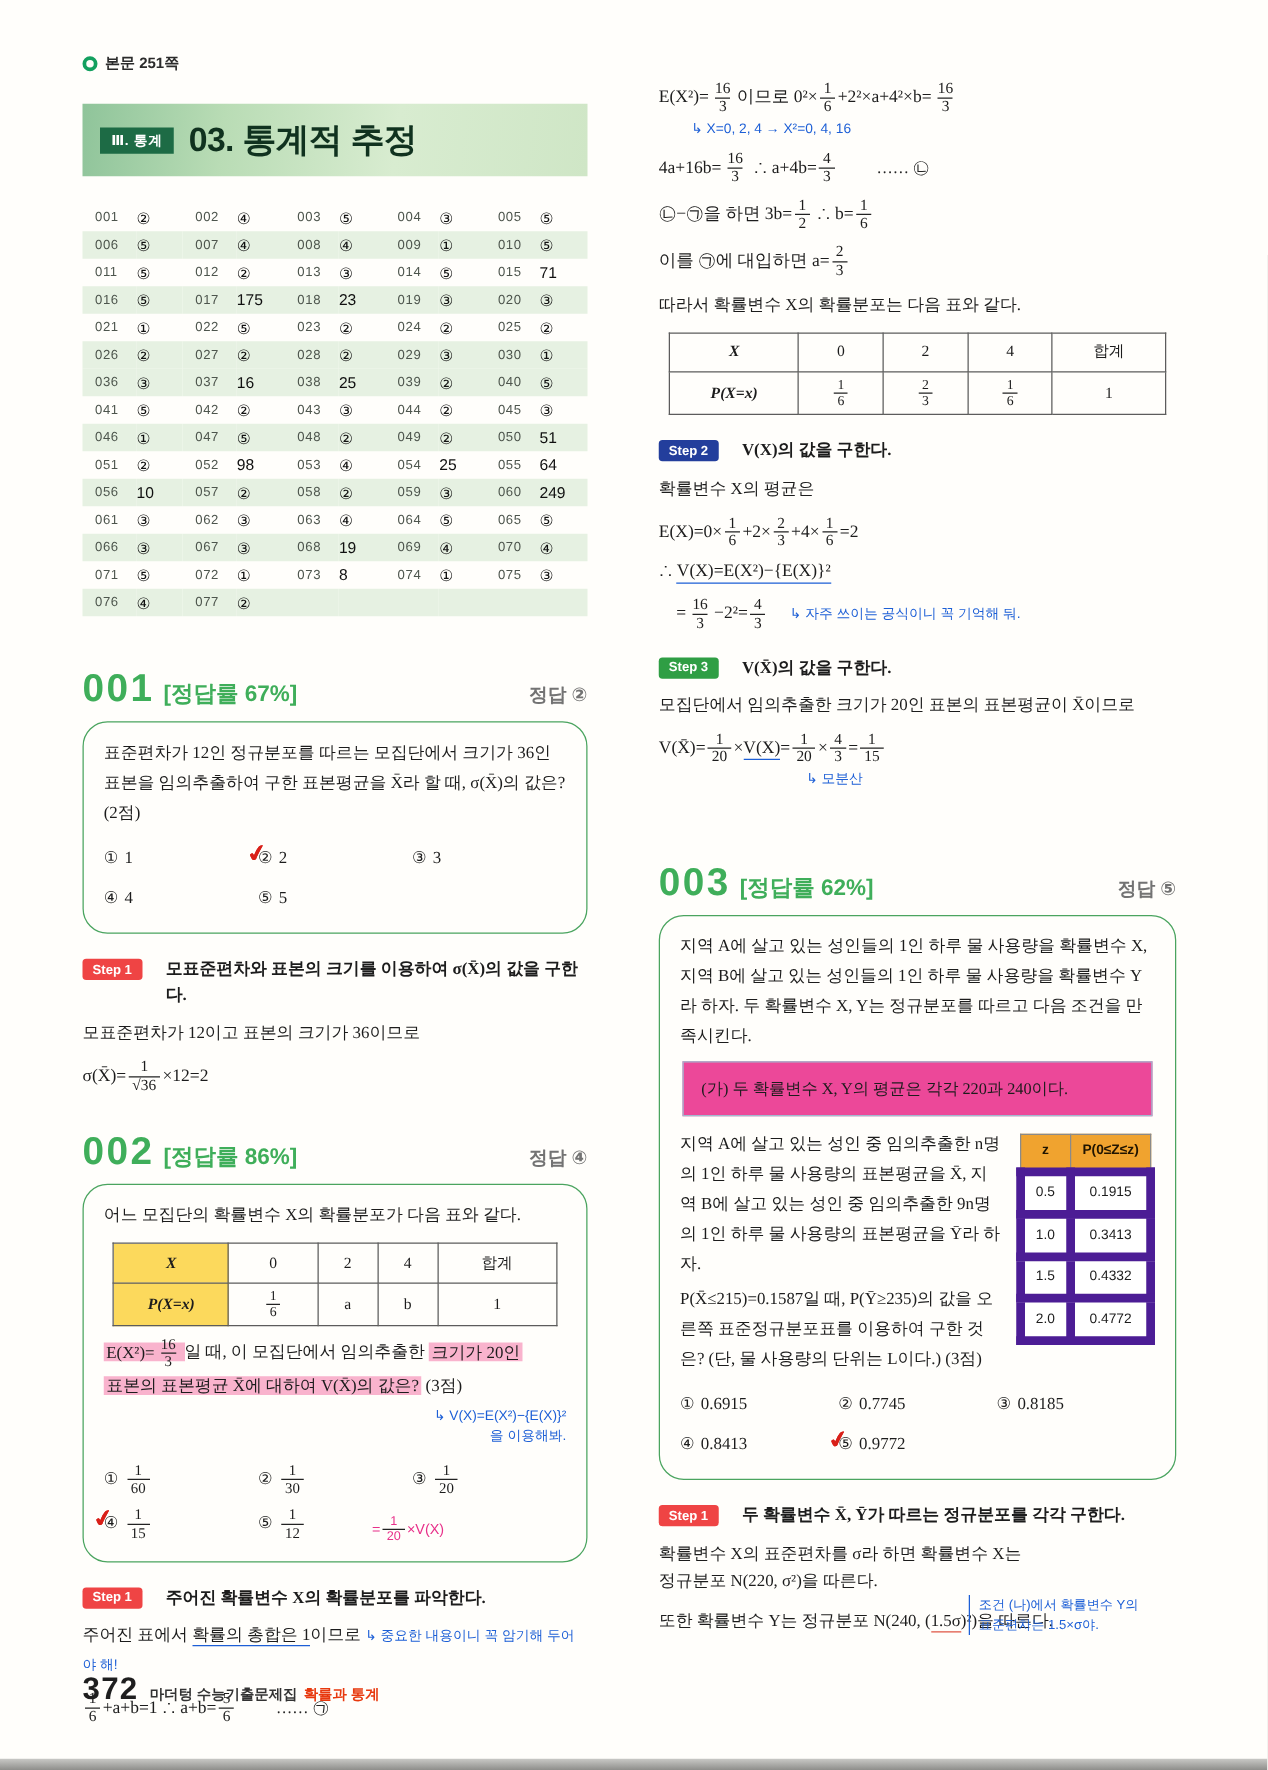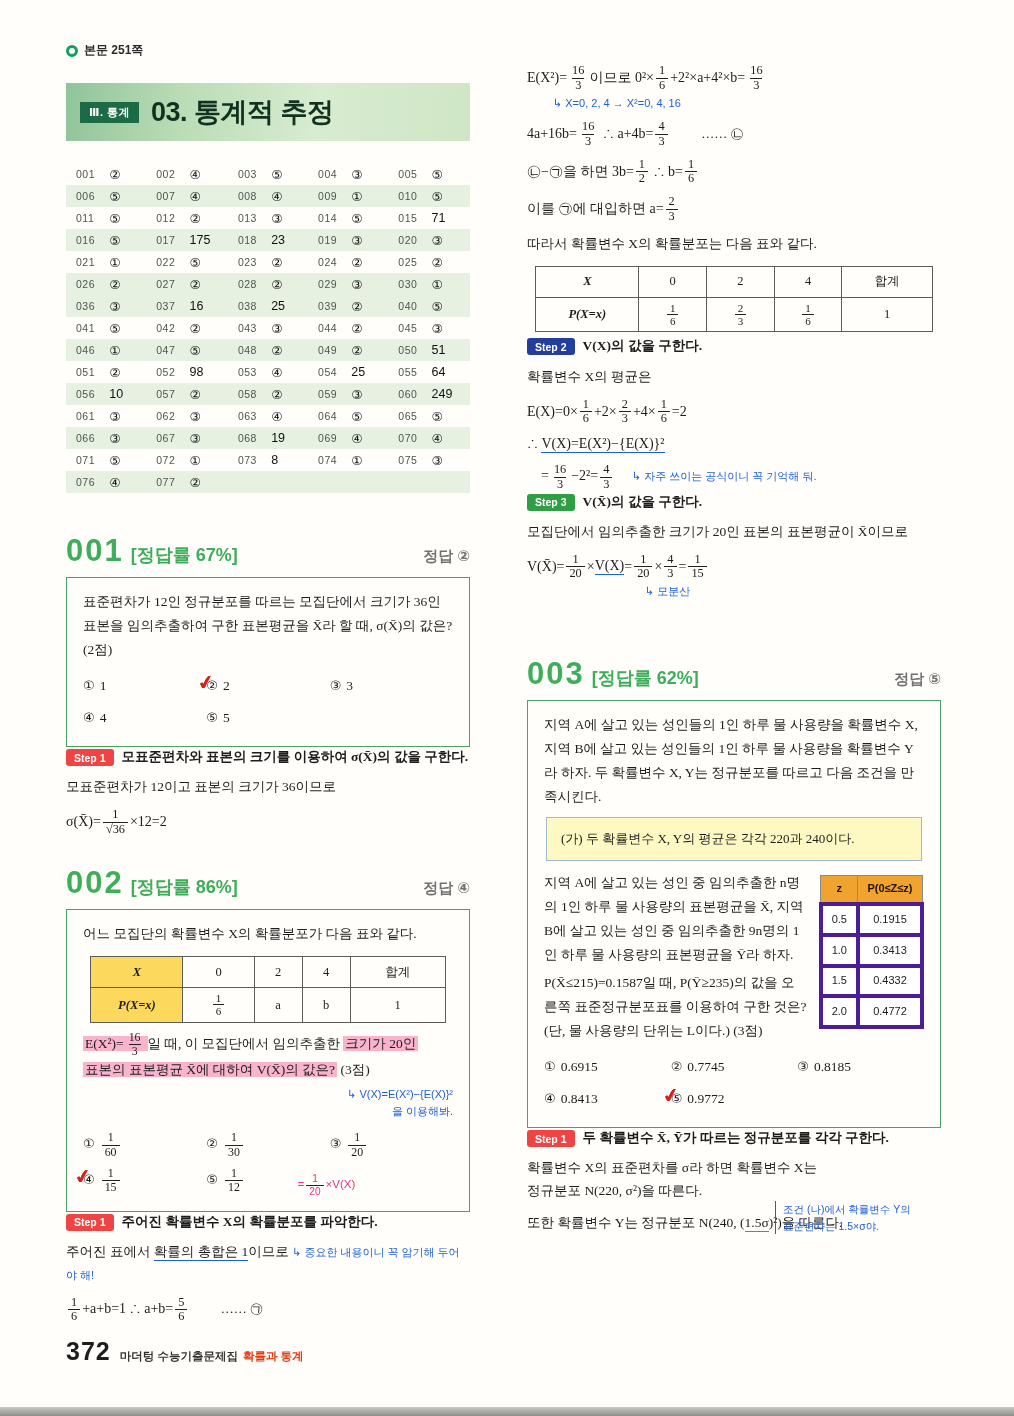--- a/index.html
+++ b/index.html
@@ -29,33 +29,33 @@
   .answer-grid tr.shade{background:#e6f1e2;}
 
   
   .prob-head{margin-top:42px; display:flex; align-items:baseline;}
   .prob-head.mt-big{margin-top:58px;}
   .prob-no{font-family:"Liberation Sans","DejaVu Sans",sans-serif; font-size:31px; font-weight:800; color:#3fae5a; letter-spacing:2px; line-height:1;}
   .prob-rate{font-family:"Liberation Sans","DejaVu Sans",sans-serif; font-size:18px; font-weight:bold; color:#3fae5a; margin-left:7px;}
   .prob-ans{margin-left:auto; font-family:"Liberation Sans","DejaVu Sans",sans-serif; font-size:15px; font-weight:bold; color:#737373;}
 
   
-  .qbox{position:relative; margin-top:10px; border:1.6px solid #4aa45f; border-radius:0; padding:12px 16px; font-size:13.5px; line-height:1.78;}
+  .qbox{position:relative; margin-top:10px; border:1.6px solid #4aa45f; border-radius:20px; padding:12px 16px; font-size:13.5px; line-height:1.78;}
   .qbox p{margin:0 0 4px;}
   .q-text{margin:0;}
 
   
   .opts{position:relative; display:flex; flex-wrap:wrap; margin-top:8px; clear:both;}
   .opt{width:33.33%; box-sizing:border-box; padding:4px 0; font-size:13.5px;}
   .opt-m{position:relative; display:inline-block; font-family:"DejaVu Sans","Liberation Sans",sans-serif; font-size:13px; margin-right:5px;}
   .opt.checked .opt-m::after{content:"\2714"; position:absolute; left:-8px; top:-8px; color:#d92019; font-size:19px; font-weight:bold;
     font-family:"DejaVu Sans",sans-serif; transform:rotate(-12deg); text-shadow:0 0 0 #d92019;}
 
   
-  .step-row{display:flex; align-items:flex-start; gap:8px;}
+  .step-row{margin-top:18px; display:flex; align-items:flex-start; gap:19px;}
   .step-badge{flex:none; background:#ef4444; color:#fff; font-family:"Liberation Sans","DejaVu Sans",sans-serif;
     font-size:10.5px; font-weight:bold; padding:2.5px 8px; border-radius:3px; margin-top:2px;}
   .step-badge.s2{background:#233e9c;} .step-badge.s3{background:#2f9e44;}
   .step-text{font-size:13.5px; font-weight:bold; line-height:1.5;}
 
   
   .body-line{font-size:13.5px; line-height:1.7; margin:9px 0 0;}
   .math-line{font-size:14px; line-height:1.35; margin:9px 0 0;}
   .eq-tag{margin-left:28px; font-size:13px; color:#222;}
 
@@ -74,23 +74,23 @@
   
   .dist-table{border-collapse:collapse; margin:10px auto 4px; width:96%; font-size:12.5px; text-align:center;}
   .dist-table th,.dist-table td{border:1px solid #5c5c5c; padding:4px 6px; font-weight:normal; height:22px;}
   .dist-table th{font-weight:bold; font-style:italic; width:26%;}
   .dist-table .yellow{background:#fcd95c;}
 
   
   .z-table{float:right; border-collapse:collapse; font-size:11px; margin:4px 0 8px 12px;
     font-family:"Liberation Sans","DejaVu Sans",sans-serif; text-align:center;}
   .z-table th{background:#f0a32f; border:1px solid #8a8a8a; padding:3.5px 9px; font-weight:bold; color:#201400;}
-  .z-table td{border:4px solid #4c1d95; padding:3.5px 9px; background:#fff;}
-
-  .cond-box{border:1.2px solid #9fb9cf; background:#fef9c3; margin:8px 2px 10px; padding:8px 14px; font-size:13px; line-height:1.85;}
+  .z-table td{border:7px solid #4c1d95; padding:3.5px 9px; background:#fff;}
+
+  .cond-box{border:1.2px solid #9fb9cf; background:#ec4899; margin:8px 2px 10px; padding:8px 14px; font-size:13px; line-height:1.85;}
   .cond-box p{margin:1px 0; padding-left:34px; text-indent:-34px;}
 
   .sol3{position:relative;}
   .s3-note{position:absolute; right:0; top:44px; width:158px; color:#1d5fd6; font-size:10.5px;
     font-family:"Liberation Sans","DejaVu Sans",sans-serif; line-height:1.55; border-left:1.4px solid #1d5fd6; padding-left:7px;}
 
   
   .footer{position:absolute; left:66px; bottom:50px; display:flex; align-items:baseline; gap:9px;
     font-family:"Liberation Sans","DejaVu Sans",sans-serif;}
   .footer-no{font-size:25px; font-weight:bold; color:#1e1e1e; letter-spacing:1px;}

